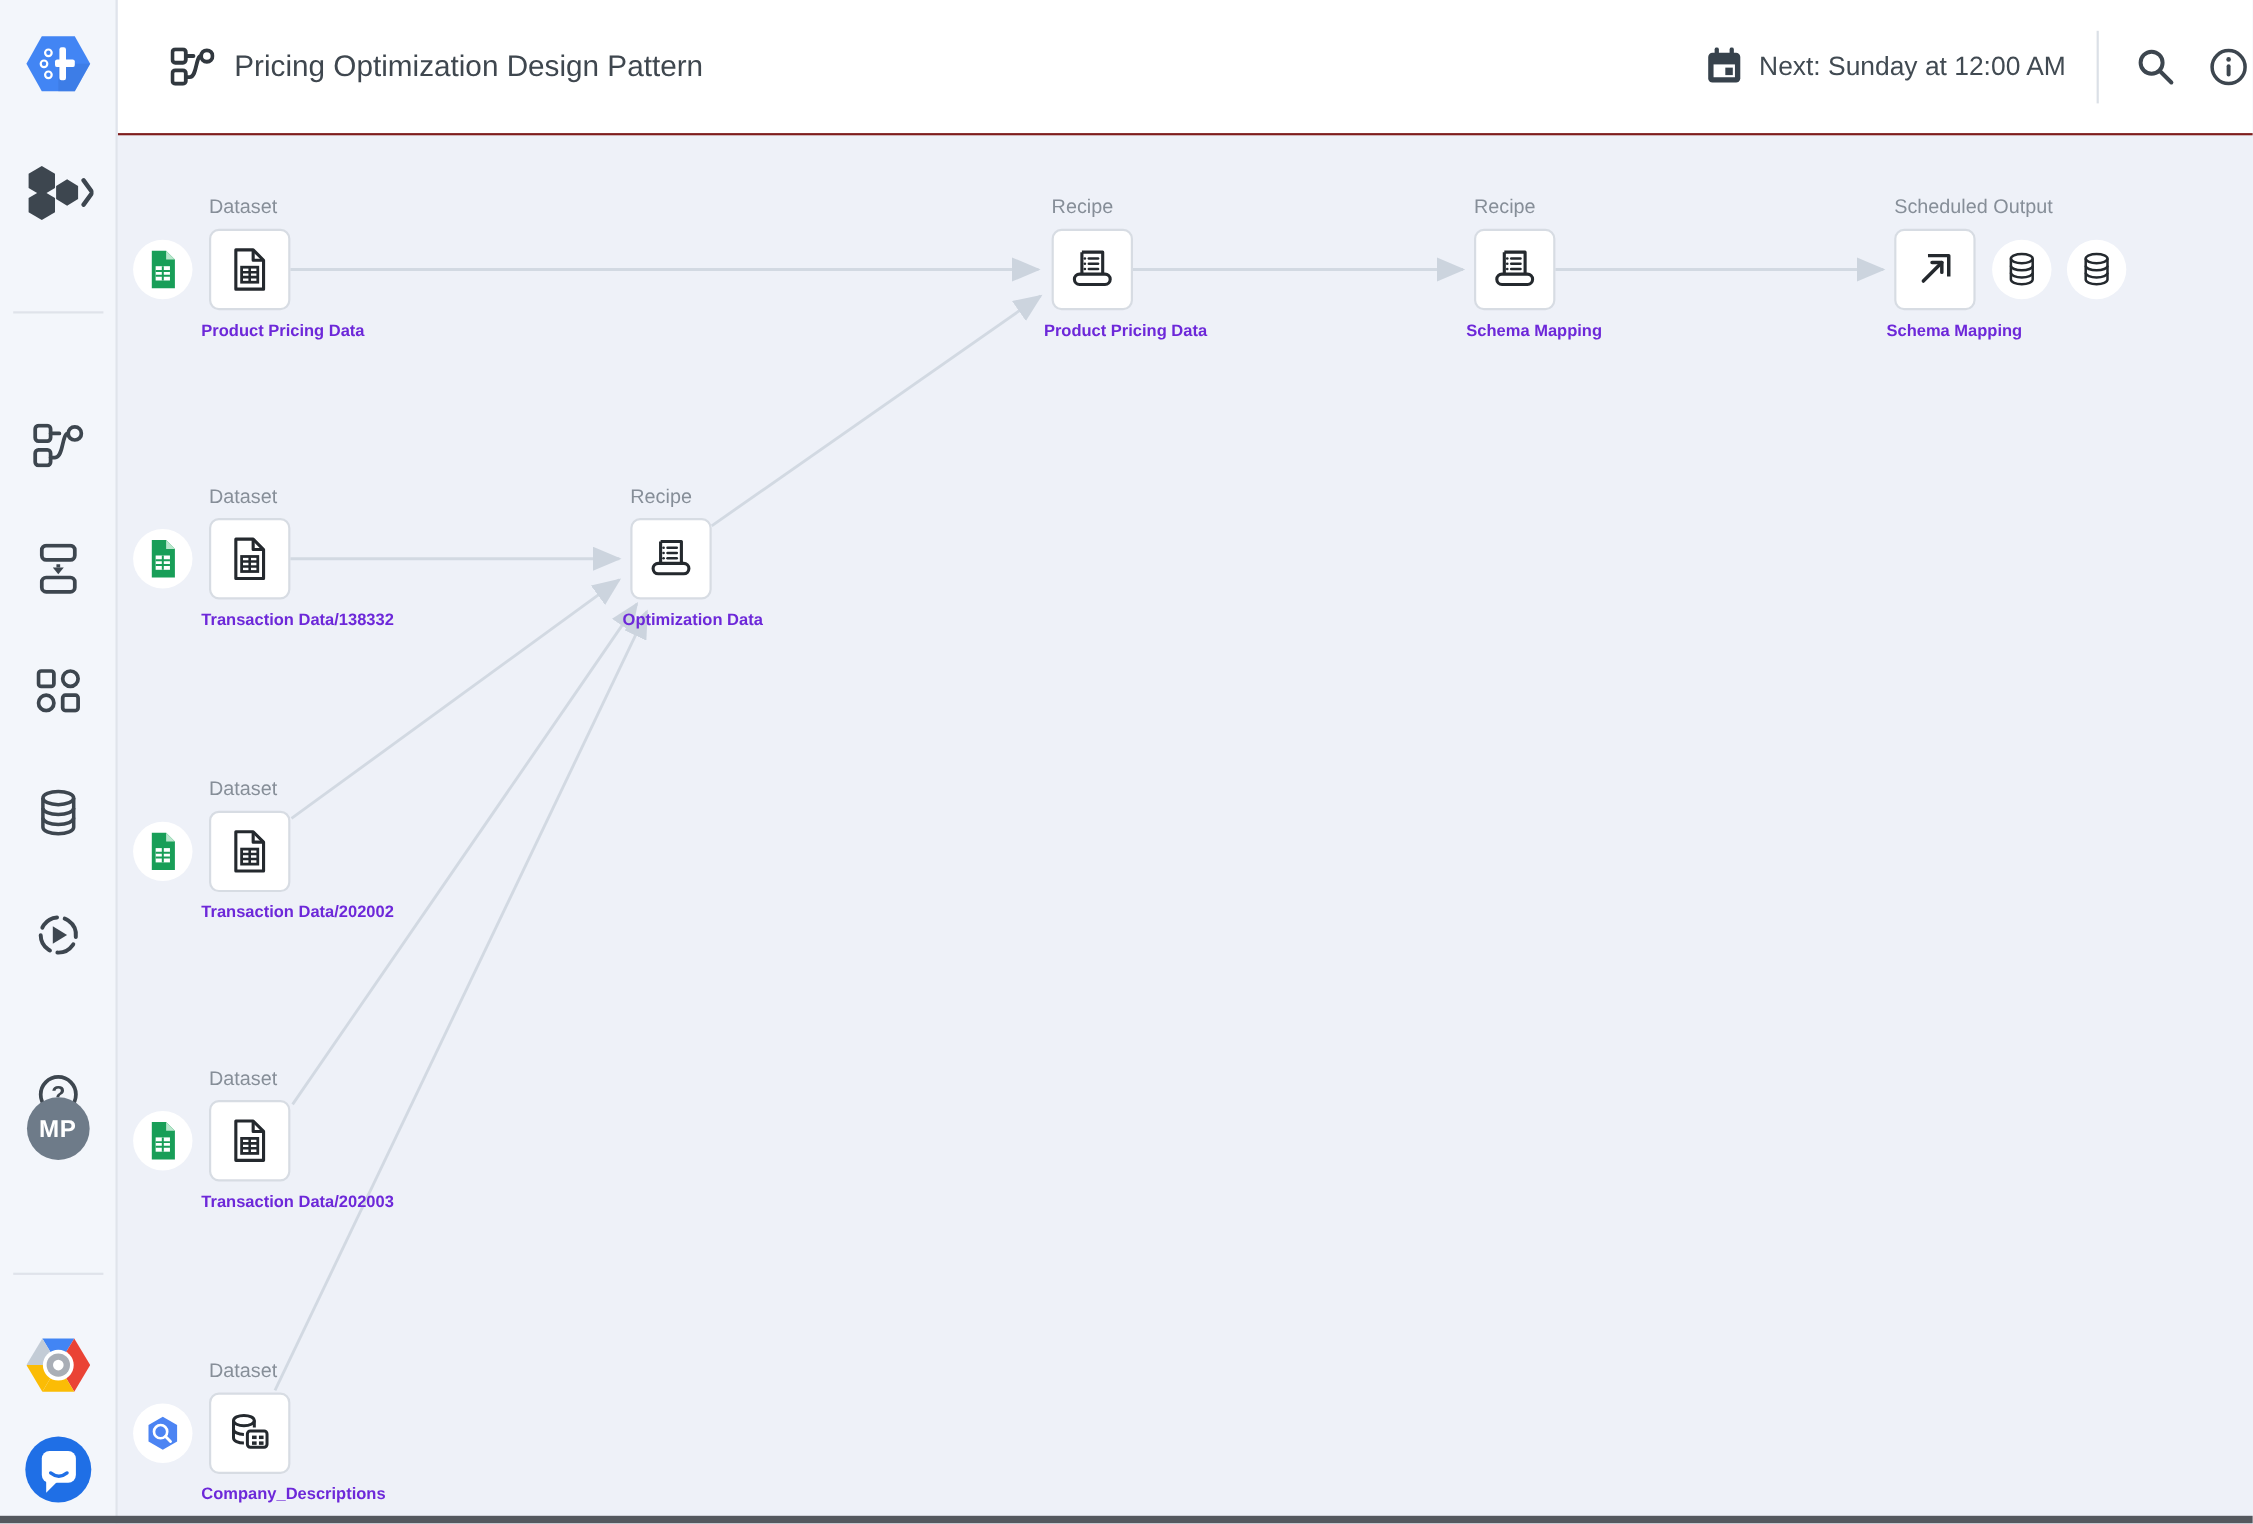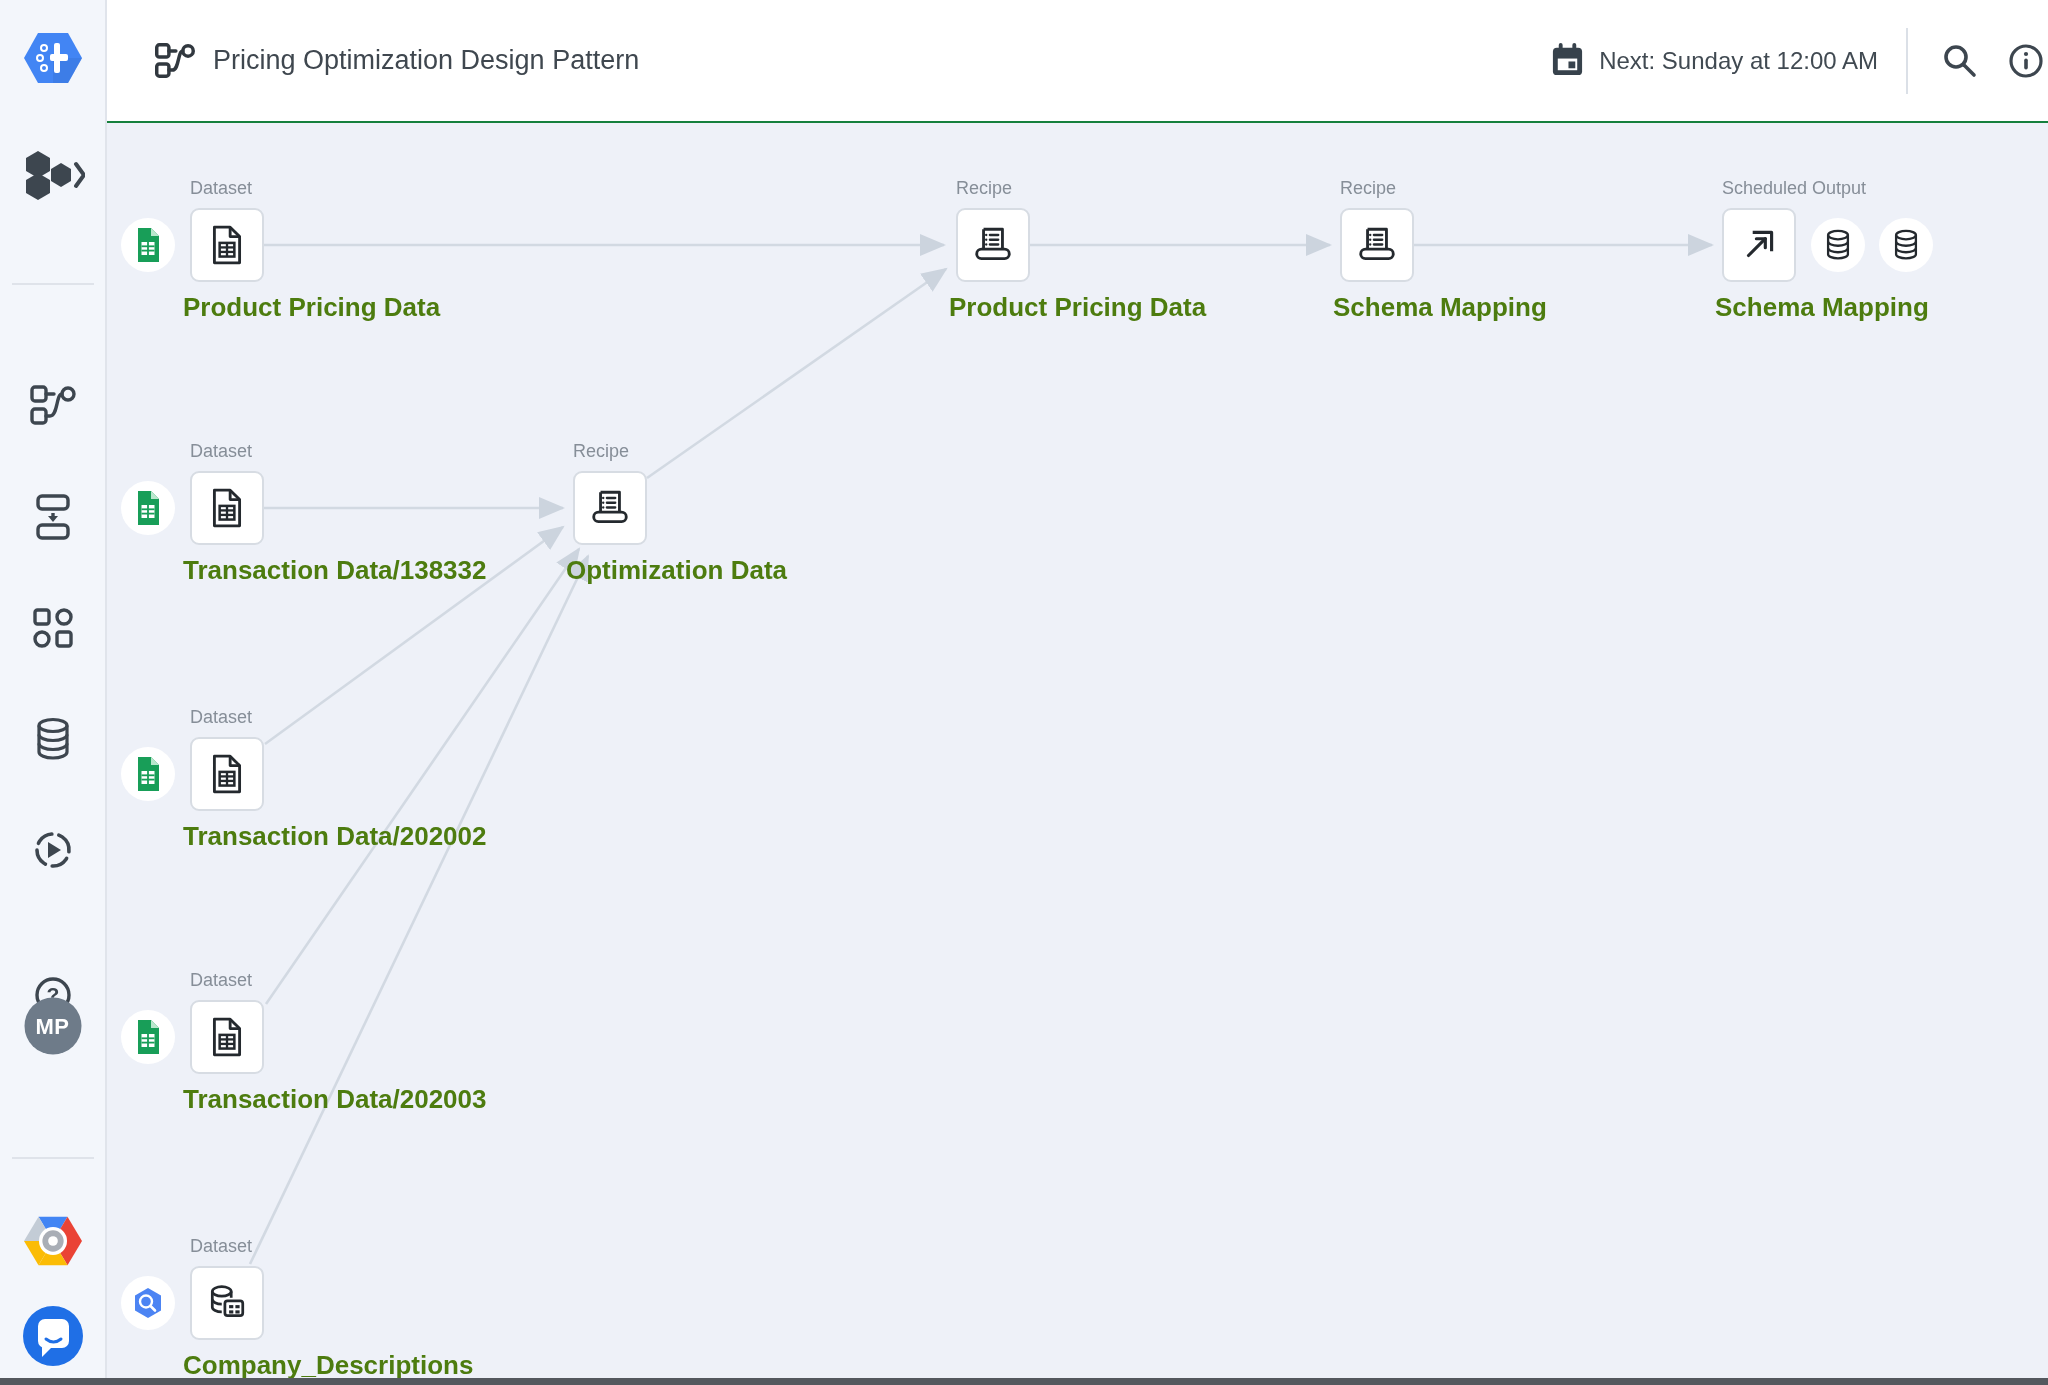--- a/index.html
+++ b/index.html
@@ -8,21 +8,21 @@
     background:#eef1f8;font-family:"Liberation Sans",sans-serif;
     -webkit-font-smoothing:antialiased;
   }
   
   .sidebar{
     position:absolute;left:0;top:0;width:105px;height:1385px;
     background:#f3f6fb;border-right:2px solid #e0e4eb;z-index:30;
   }
   .header{
     position:absolute;left:107px;top:0;width:1941px;height:121px;
-    background:#ffffff;border-bottom:2px solid #15803d;z-index:20;
+    background:#ffffff;border-bottom:2px solid #7f1d1d;z-index:20;
     display:flex;align-items:center;
   }
   .canvas{position:absolute;left:107px;top:123px;right:0;bottom:0;background:#eef1f8;z-index:1;}
   .bottom-strip{position:absolute;left:0;bottom:0;width:2048px;height:7px;background:#54585e;z-index:40;}
 
   
   .side-item{position:absolute;left:50%;transform:translate(-50%,-50%);display:flex;align-items:center;justify-content:center;cursor:pointer;}
   .side-divider{position:absolute;left:12px;width:82px;height:2px;background:#dfe3ea;}
   .avatar{
     width:57px;height:57px;border-radius:50%;background:#6e7b89;color:#ffffff;
@@ -43,21 +43,21 @@
   .node{position:absolute;z-index:10;}
   .node-kind{
     position:absolute;left:0;top:0;font-size:18px;color:#868e98;white-space:nowrap;
   }
   .node-card{
     position:absolute;left:0;top:30px;width:74px;height:74px;background:#ffffff;
     border:2px solid #d7dce3;border-radius:9px;box-sizing:border-box;
     display:flex;align-items:center;justify-content:center;cursor:pointer;
   }
   .node-name{
-    position:absolute;left:-7px;top:114px;font-size:26px;font-weight:700;color:#4d7c0f;white-space:nowrap;
+    position:absolute;left:-7px;top:114px;font-size:15px;font-weight:700;color:#6d28d9;white-space:nowrap;
   }
   .badge-circle{
     position:absolute;width:54px;height:54px;border-radius:50%;background:#ffffff;
     display:flex;align-items:center;justify-content:center;
   }
   .out-circle{
     position:absolute;top:40px;width:54px;height:54px;border-radius:50%;background:#ffffff;
     display:flex;align-items:center;justify-content:center;
   }
 </style>

